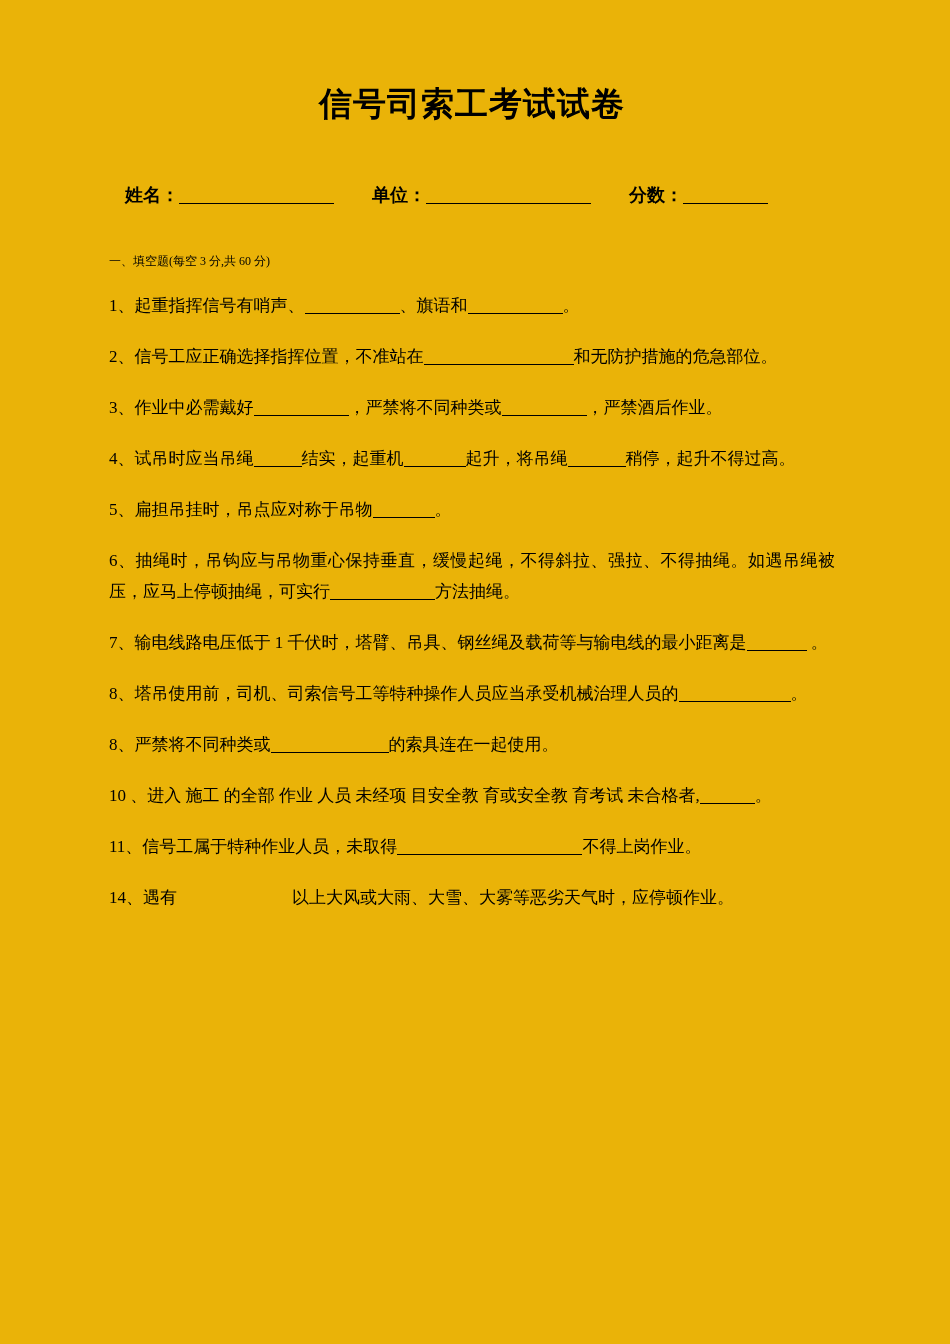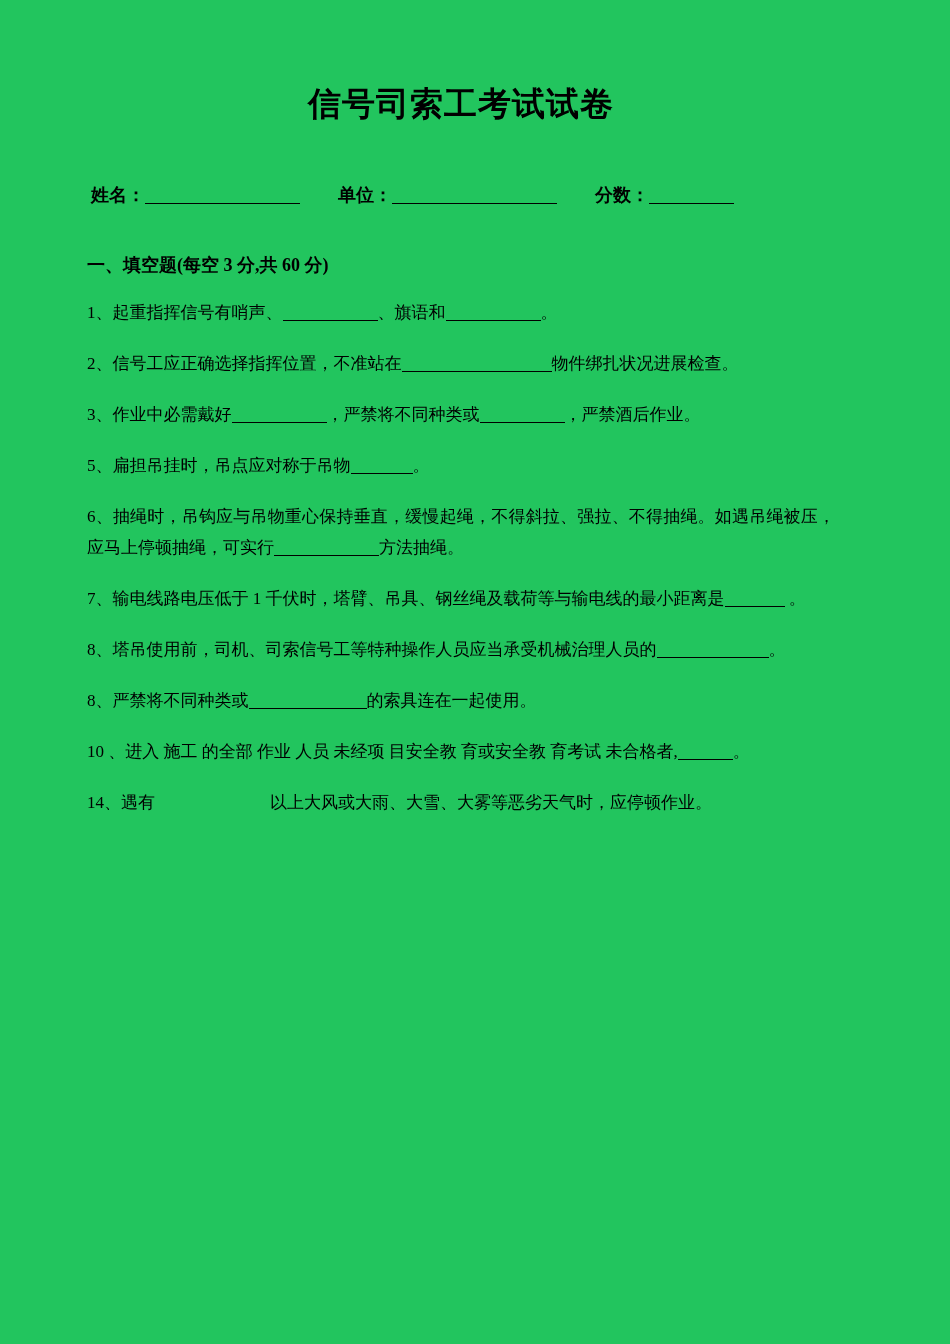--- a/index.html
+++ b/index.html
@@ -11,34 +11,34 @@
     width: 950px;
     min-height: 1344px;
     font-family: "Liberation Serif", "DejaVu Serif", serif;
     color: #000000;
     box-sizing: border-box;
   }
   .page {
     width: 950px;
     min-height: 1344px;
     box-sizing: border-box;
-    padding: 82px 115px 60px 87px;
-    background: #22c55e;
+    padding: 82px 115px 60px 109px;
+    background: #eab308;
   }
   .doc-title {
     text-align: center;
     font-size: 33px;
     font-weight: 700;
     letter-spacing: 1px;
     margin: 0 0 56px 0;
   }
   .header-fields {
     display: flex;
     align-items: flex-end;
-    margin: 0 0 46px 4px;
+    margin: 0 0 46px 16px;
     font-size: 18px;
     font-weight: 700;
   }
   .header-fields .field {
     white-space: nowrap;
   }
   .header-fields .field + .field {
     margin-left: 38px;
   }
   .field-label {
@@ -48,22 +48,22 @@
     display: inline-block;
     border-bottom: 1.5px solid #000;
     height: 1em;
     vertical-align: -3px;
   }
   .space {
     display: inline-block;
     height: 1em;
   }
   .section-heading {
-    font-size: 18px;
-    font-weight: 700;
+    font-size: 12px;
+    font-weight: 400;
     margin: 0 0 18px 0;
   }
   .question {
     font-size: 17px;
     line-height: 31px;
     margin: 20px 0;
     text-align: justify;
   }
 </style>
 </head>
@@ -75,23 +75,25 @@
   <div class="header-fields">
       <span class="field"><span class="field-label">姓名：</span><span class="blank" style="width: 155px;"></span></span>
       <span class="field"><span class="field-label">单位：</span><span class="blank" style="width: 165px;"></span></span>
       <span class="field"><span class="field-label">分数：</span><span class="blank" style="width: 85px;"></span></span>
     </div>
 
   <div class="section-heading">一、填空题(每空 3 分,共 60 分)</div>
 
   <div>
       <p class="question"><span>1、起重指挥信号有哨声、</span><span class="blank" style="width: 95px;"></span><span>、旗语和</span><span class="blank" style="width: 95px;"></span><span>。</span></p>
-      <p class="question"><span>2、信号工应正确选择指挥位置，不准站在</span><span class="blank" style="width: 150px;"></span><span>物件绑扎状况进展检查。</span></p>
+      <p class="question"><span>2、信号工应正确选择指挥位置，不准站在</span><span class="blank" style="width: 150px;"></span><span>和无防护措施的危急部位。</span></p>
       <p class="question"><span>3、作业中必需戴好</span><span class="blank" style="width: 95px;"></span><span>，严禁将不同种类或</span><span class="blank" style="width: 85px;"></span><span>，严禁酒后作业。</span></p>
+      <p class="question"><span>4、试吊时应当吊绳</span><span class="blank" style="width: 48px;"></span><span>结实，起重机</span><span class="blank" style="width: 62px;"></span><span>起升，将吊绳</span><span class="blank" style="width: 58px;"></span><span>稍停，起升不得过高。</span></p>
       <p class="question"><span>5、扁担吊挂时，吊点应对称于吊物</span><span class="blank" style="width: 62px;"></span><span>。</span></p>
       <p class="question"><span>6、抽绳时，吊钩应与吊物重心保持垂直，缓慢起绳，不得斜拉、强拉、不得抽绳。如遇吊绳被压，应马上停顿抽绳，可实行</span><span class="blank" style="width: 105px;"></span><span>方法抽绳。</span></p>
       <p class="question"><span>7、输电线路电压低于 1 千伏时，塔臂、吊具、钢丝绳及载荷等与输电线的最小距离是</span><span class="blank" style="width: 60px;"></span><span> 。</span></p>
       <p class="question"><span>8、塔吊使用前，司机、司索信号工等特种操作人员应当承受机械治理人员的</span><span class="blank" style="width: 112px;"></span><span>。</span></p>
       <p class="question"><span>8、严禁将不同种类或</span><span class="blank" style="width: 118px;"></span><span>的索具连在一起使用。</span></p>
       <p class="question"><span>10 、进入 施工 的全部 作业 人员 未经项 目安全教 育或安全教 育考试 未合格者,</span><span class="blank" style="width: 55px;"></span><span>。</span></p>
+      <p class="question"><span>11、信号工属于特种作业人员，未取得</span><span class="blank" style="width: 185px;"></span><span>不得上岗作业。</span></p>
       <p class="question"><span>14、遇有</span><span class="space" style="width: 115px;"></span><span>以上大风或大雨、大雪、大雾等恶劣天气时，应停顿作业。</span></p>
     </div>
 </div>
 
 </body></html>

